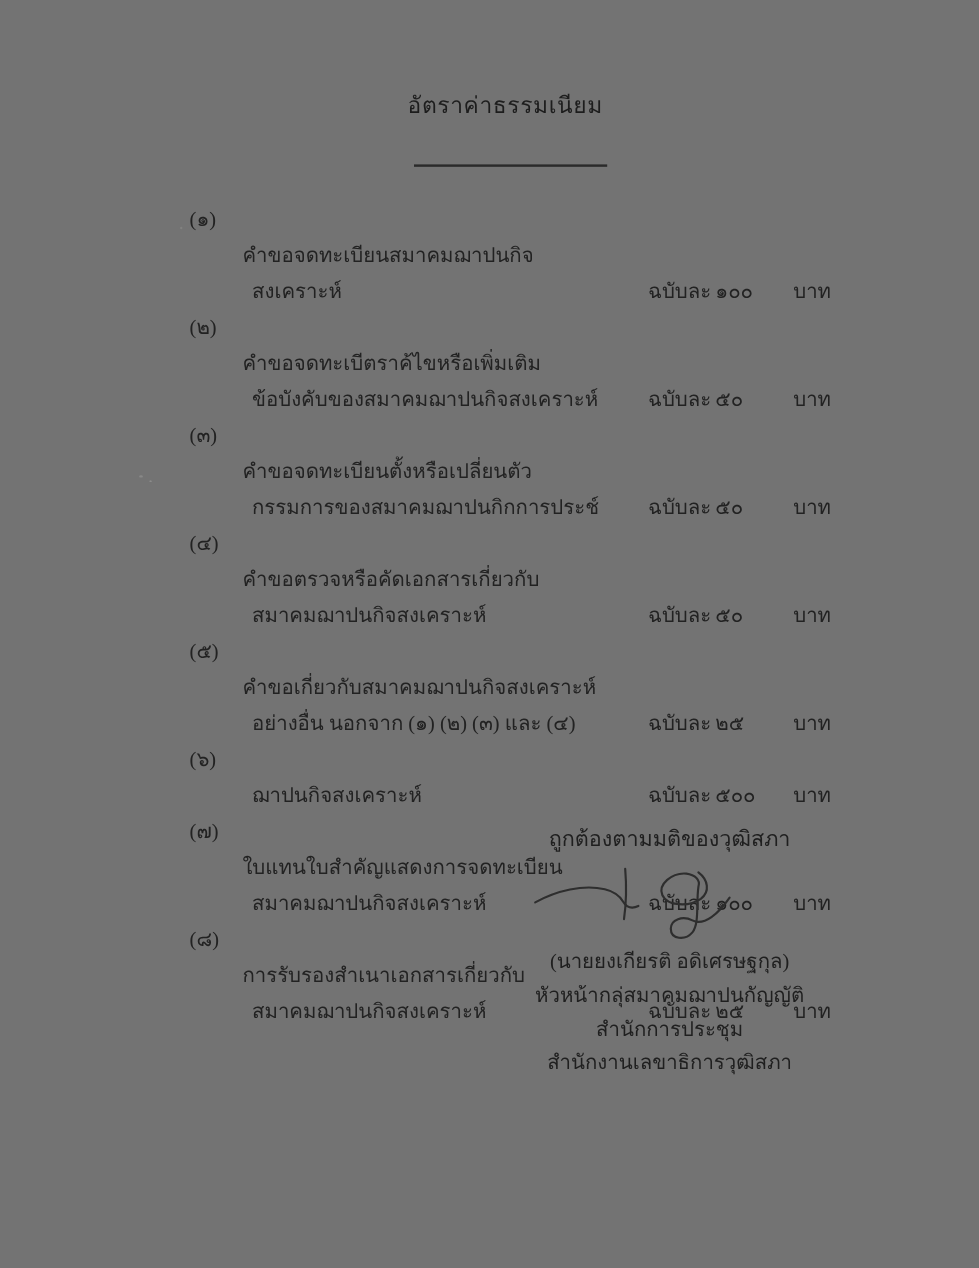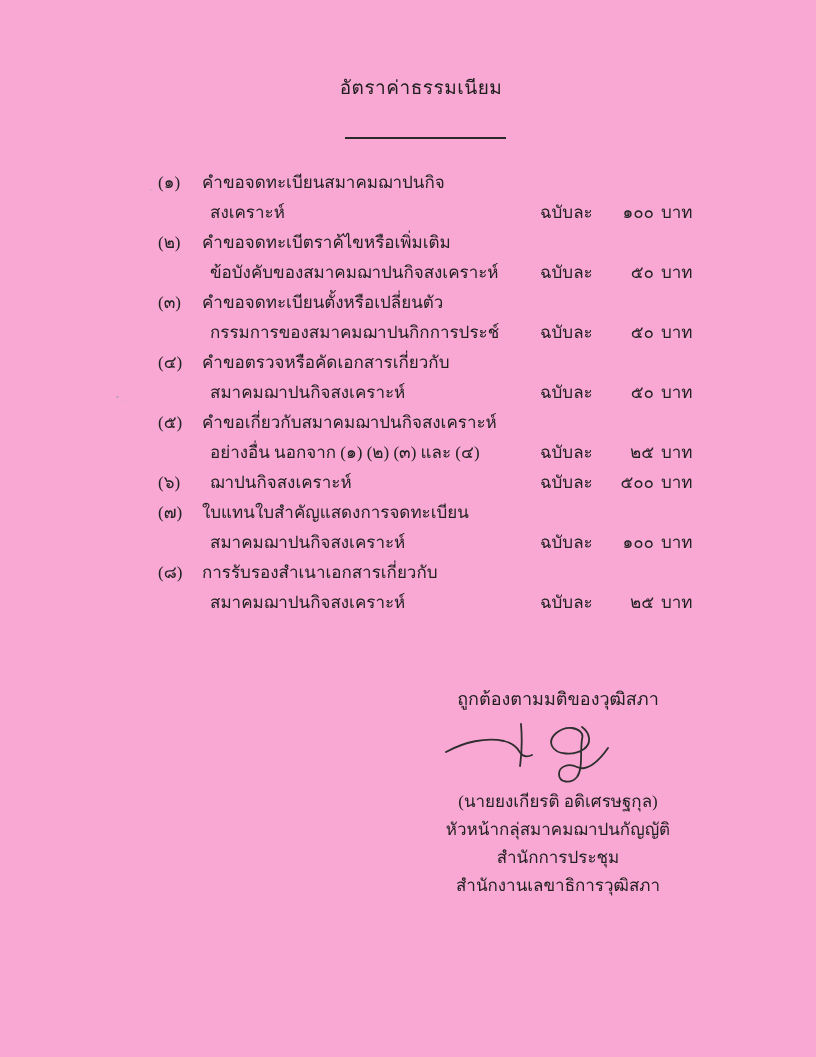--- a/index.html
+++ b/index.html
@@ -5,21 +5,21 @@
   html, body {
     margin: 0;
     padding: 0;
     background: #e8e8e8;
   }
   .doc-page {
     position: relative;
     width: 816px;
     height: 1057px;
     margin: 0 auto;
-    background: #f9a8d4;
+    background: #737373;
     color: #222;
     font-family: "Liberation Serif", "DejaVu Serif", serif;
     font-size: 17px;
     overflow: hidden;
   }
   .doc-title {
     position: absolute;
     top: 72px;
     left: 0;
     width: 100%;
@@ -45,37 +45,37 @@
   }
   .fee-row {
     display: grid;
     grid-template-columns: 44px 338px 56px 58px 44px;
     align-items: start;
   }
   .fee-row .num {
     line-height: 30px;
     height: 30px;
   }
-  .fee-row .desc { display: block; }
+  .fee-row .desc { display: block; margin-top: 30px; }
   .fee-row .desc .l1,
   .fee-row .desc .l2 {
     display: block;
     line-height: 30px;
     height: 30px;
     white-space: nowrap;
   }
   .fee-row .desc .l2 { padding-left: 8px; }
   .fee-row .flabel,
   .fee-row .amount,
   .fee-row .funit {
     align-self: end;
     line-height: 30px;
     height: 30px;
   }
-  .fee-row .amount { text-align: right; }
+  .fee-row .amount { text-align: left; }
   .fee-row .funit { padding-left: 7px; }
   .sign-block {
     position: absolute;
     top: 688px;
     left: 408px;
     width: 300px;
     text-align: center;
     color: #1f1f1f;
   }
   .approval-line {

